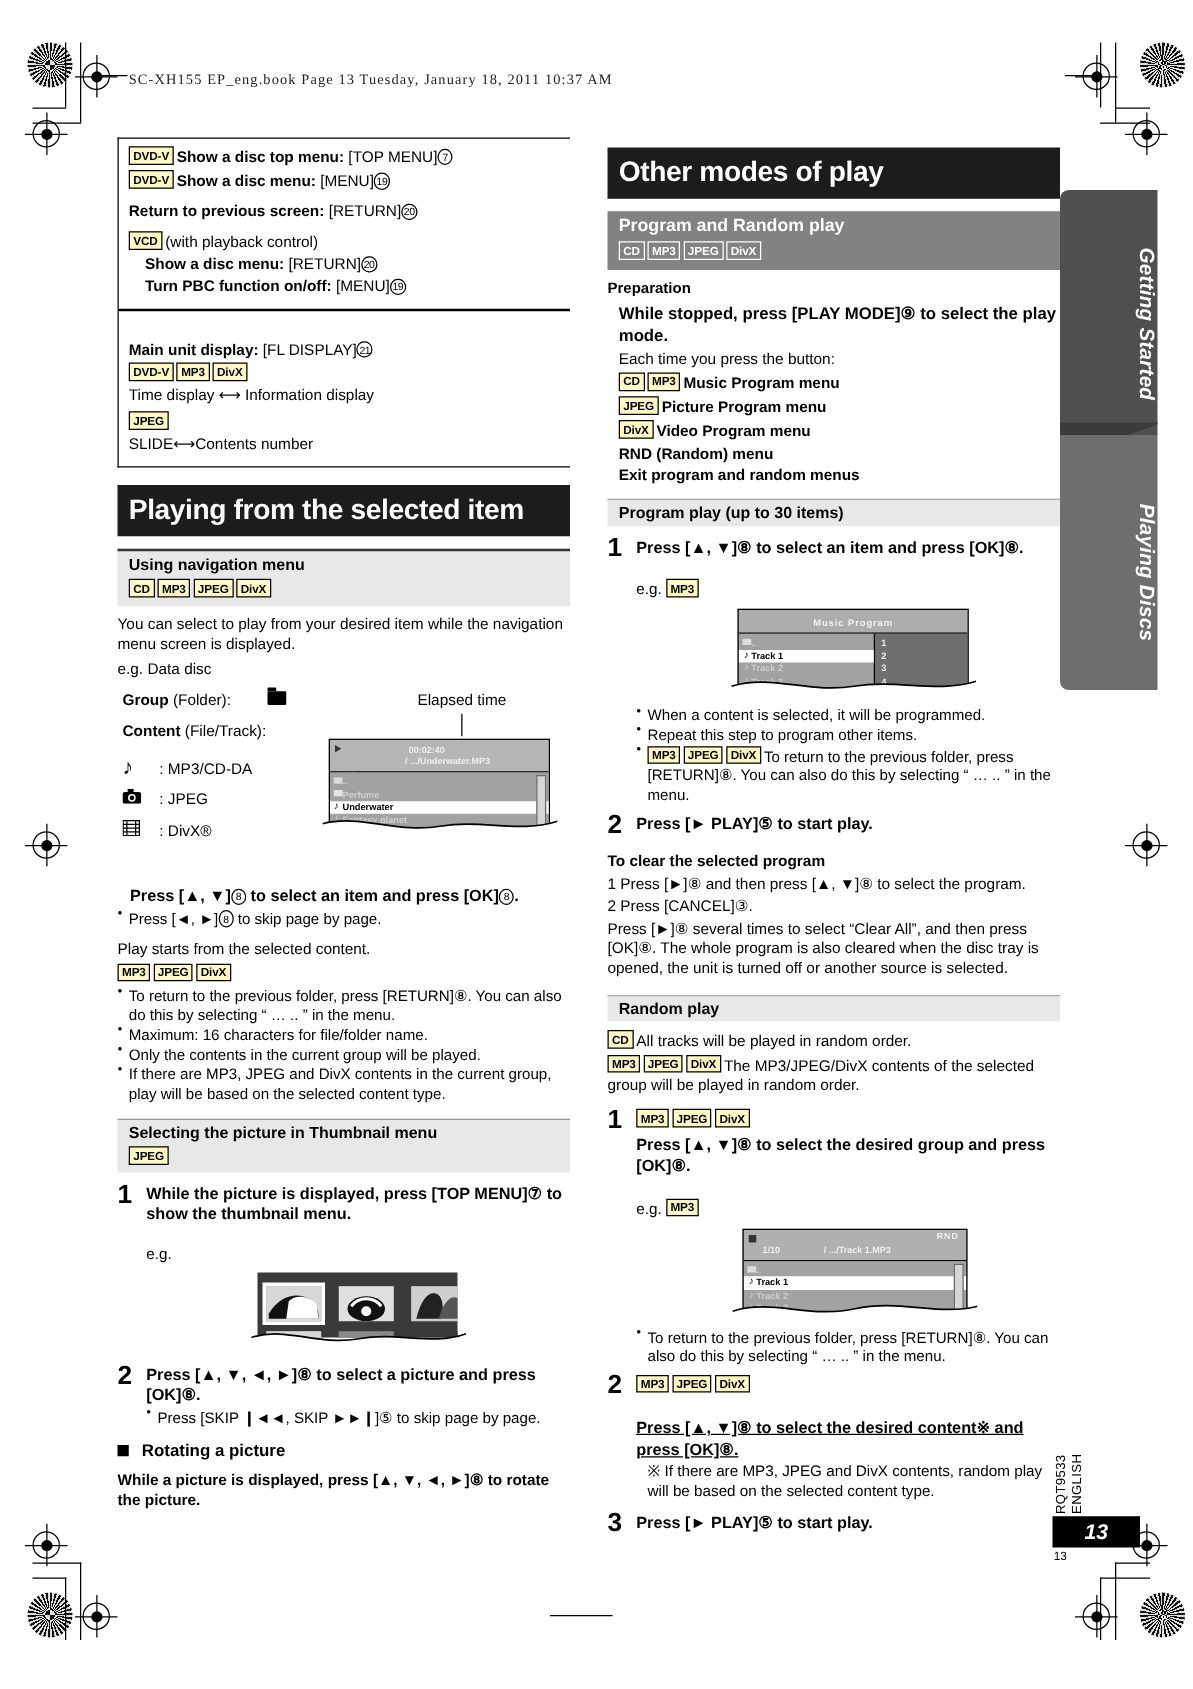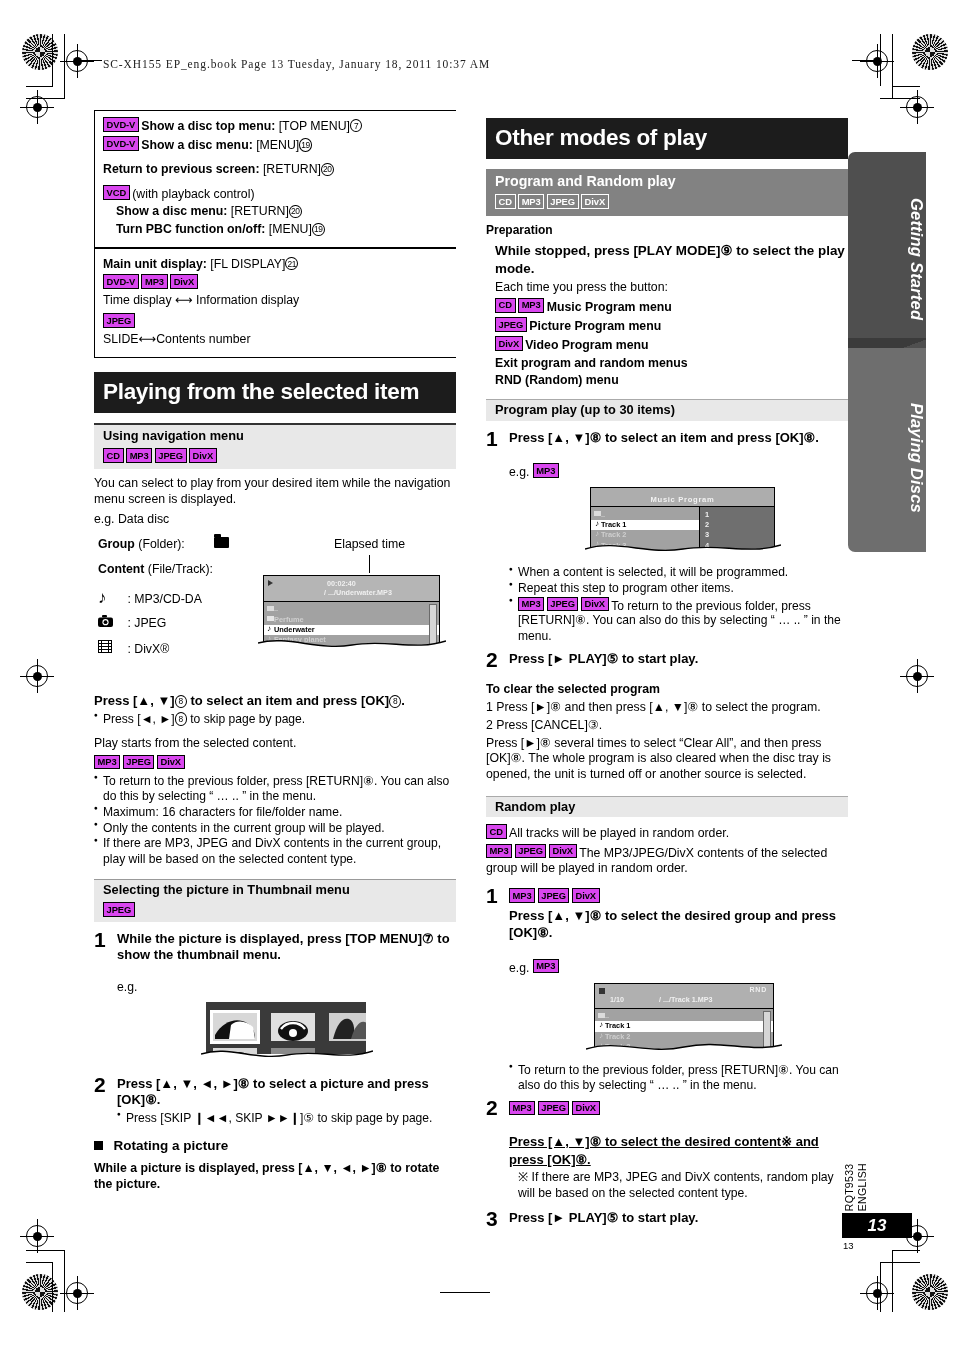--- a/index.html
+++ b/index.html
@@ -43,21 +43,21 @@
   .hdr-gray .t{font-size:14.2px;font-weight:bold;line-height:1.1;}
   .hdr-light{
     background:#e8e8e8;border-top:2.5px solid #333;
     padding:4px 8px 4px 9px;margin-bottom:7px;
   }
   .hdr-light .t{font-size:12.8px;font-weight:bold;line-height:1.15;}
   .hdr-light.thin{border-top:1px solid #999;padding:3px 8px 3px 9px;}
 
   
   .chip{
-    display:inline-block;border:1.2px solid #000;background:#d946ef;color:#000;
+    display:inline-block;border:1.2px solid #000;background:#fef9c3;color:#000;
     font-size:9.4px;font-weight:bold;line-height:1;padding:1.5px 2.6px 1.8px 2.6px;
     margin-right:2.5px;vertical-align:2px;letter-spacing:-0.1px;
   }
   .chiprow{margin-top:3px;}
   .hdr-gray .chip{border-color:#fff;background:transparent;color:#fff;}
 
   
   .rulebox{border-top:1.6px solid #000;border-left:1.6px solid #000;padding:6px 0 7px 8px;}
   .rulebox.last{border-bottom:1.6px solid #000;}
   .divline{height:1.6px;background:#000;margin:0;}
@@ -201,21 +201,21 @@
     <div class="p"><span class="chip">DVD-V</span><span class="b">Show a disc top menu:</span><span> [TOP MENU]</span><span class="cn">7</span></div>
     <div class="p"><span class="chip">DVD-V</span><span class="b">Show a disc menu:</span><span> [MENU]</span><span class="cn">19</span></div>
     <div class="p" style="margin-top:9px;"><span class="b">Return to previous screen:</span><span> [RETURN]</span><span class="cn">20</span></div>
     <div class="p" style="margin-top:7px;"><span class="chip">VCD</span><span>(with playback control)</span></div>
     <div class="p ind" style="padding-left:13px;"><span class="b">Show a disc menu:</span><span> [RETURN]</span><span class="cn">20</span></div>
     <div class="p ind" style="padding-left:13px;"><span class="b">Turn PBC function on/off:</span><span> [MENU]</span><span class="cn">19</span></div>
   </div>
   <div class="divline"></div>
 
   <div class="rulebox last" style="border-top:none;">
-    <div class="p" style="margin-top:2px;"><span class="b">Main unit display:</span><span> [FL DISPLAY]</span><span class="cn">21</span></div>
+    <div class="p" style="margin-top:18px;"><span class="b">Main unit display:</span><span> [FL DISPLAY]</span><span class="cn">21</span></div>
     <div class="p"><span class="chip">DVD-V</span><span class="chip">MP3</span><span class="chip">DivX</span></div>
     <div class="p">Time display ⟷ Information display</div>
     <div class="p" style="margin-top:4px;"><span class="chip">JPEG</span></div>
     <div class="p">SLIDE⟷Contents number</div>
   </div>
 
   <div class="hdr-black" style="margin-top:14px;">Playing from the selected item</div>
 
   <div class="hdr-light">
     <div class="t">Using navigation menu</div>
@@ -284,21 +284,21 @@
             <div class="thumb"></div>
           </div>
       </div>
     </div>
     <svg class="wavemask" style="position:absolute;left:164px;top:96px;width:188px;height:22px;" viewBox="0 0 188 22" preserveAspectRatio="none">
       <path d="M0,10 C30,2 60,18 94,12 C128,6 158,18 188,8 L188,22 L0,22 Z" fill="#fff"></path>
       <path d="M0,10 C30,2 60,18 94,12 C128,6 158,18 188,8" fill="none" stroke="#000" stroke-width="1.4"></path>
     </svg>
   </div>
 
-  <div class="p b" style="font-size:13px;margin-top:6px;"><span>Press [▲, ▼]</span><span class="cn">8</span><span> to select an item and press [OK]</span><span class="cn">8</span>.</div>
+  <div class="p b" style="font-size:13px;margin-top:6px;margin-left:10px;"><span>Press [▲, ▼]</span><span class="cn">8</span><span> to select an item and press [OK]</span><span class="cn">8</span>.</div>
   <ul class="bul">
     <li><span>Press [◄, ►]</span><span class="cn">8</span><span> to skip page by page.</span></li>
   </ul>
 
   <div class="p" style="margin-top:9px;">Play starts from the selected content.</div>
   <div class="p" style="margin-top:3px;"><span class="chip">MP3</span><span class="chip">JPEG</span><span class="chip">DivX</span></div>
   <ul class="bul">
     <li>To return to the previous folder, press [RETURN]⑧. You can also do this by selecting “ … .. ” in the menu.</li>
     <li>Maximum: 16 characters for file/folder name.</li>
     <li>Only the contents in the current group will be played.</li>
@@ -382,22 +382,22 @@
   </div>
 
   <div class="p b" style="font-size:12px;">Preparation</div>
   <div class="p b ind" style="font-size:13.4px;line-height:1.35;margin-top:4px;">While stopped, press [PLAY MODE]⑨ to select the play mode.</div>
   <div class="p ind" style="margin-top:2px;">Each time you press the button:</div>
 
   <div class="ind">
     <div class="p"><span class="chip">CD</span><span class="chip">MP3</span><span class="b">Music Program menu</span></div>
     <div class="p"><span class="chip">JPEG</span><span class="b">Picture Program menu</span></div>
     <div class="p"><span class="chip">DivX</span><span class="b">Video Program menu</span></div>
+    <div class="p b">RND (Random) menu</div>
     <div class="p b">Exit program and random menus</div>
-    <div class="p b">RND (Random) menu</div>
   </div>
 
   <div class="hdr-light thin" style="margin-top:10px;border-top:1px solid #aaa;">
     <div class="t">Program play (up to 30 items)</div>
   </div>
 
   <div class="step">
     <span class="num">1</span>
     <div class="head">Press [▲, ▼]⑧ to select an item and press [OK]⑧.</div>
     <div class="sub"><span>e.g.</span> <span class="chip">MP3</span></div>

